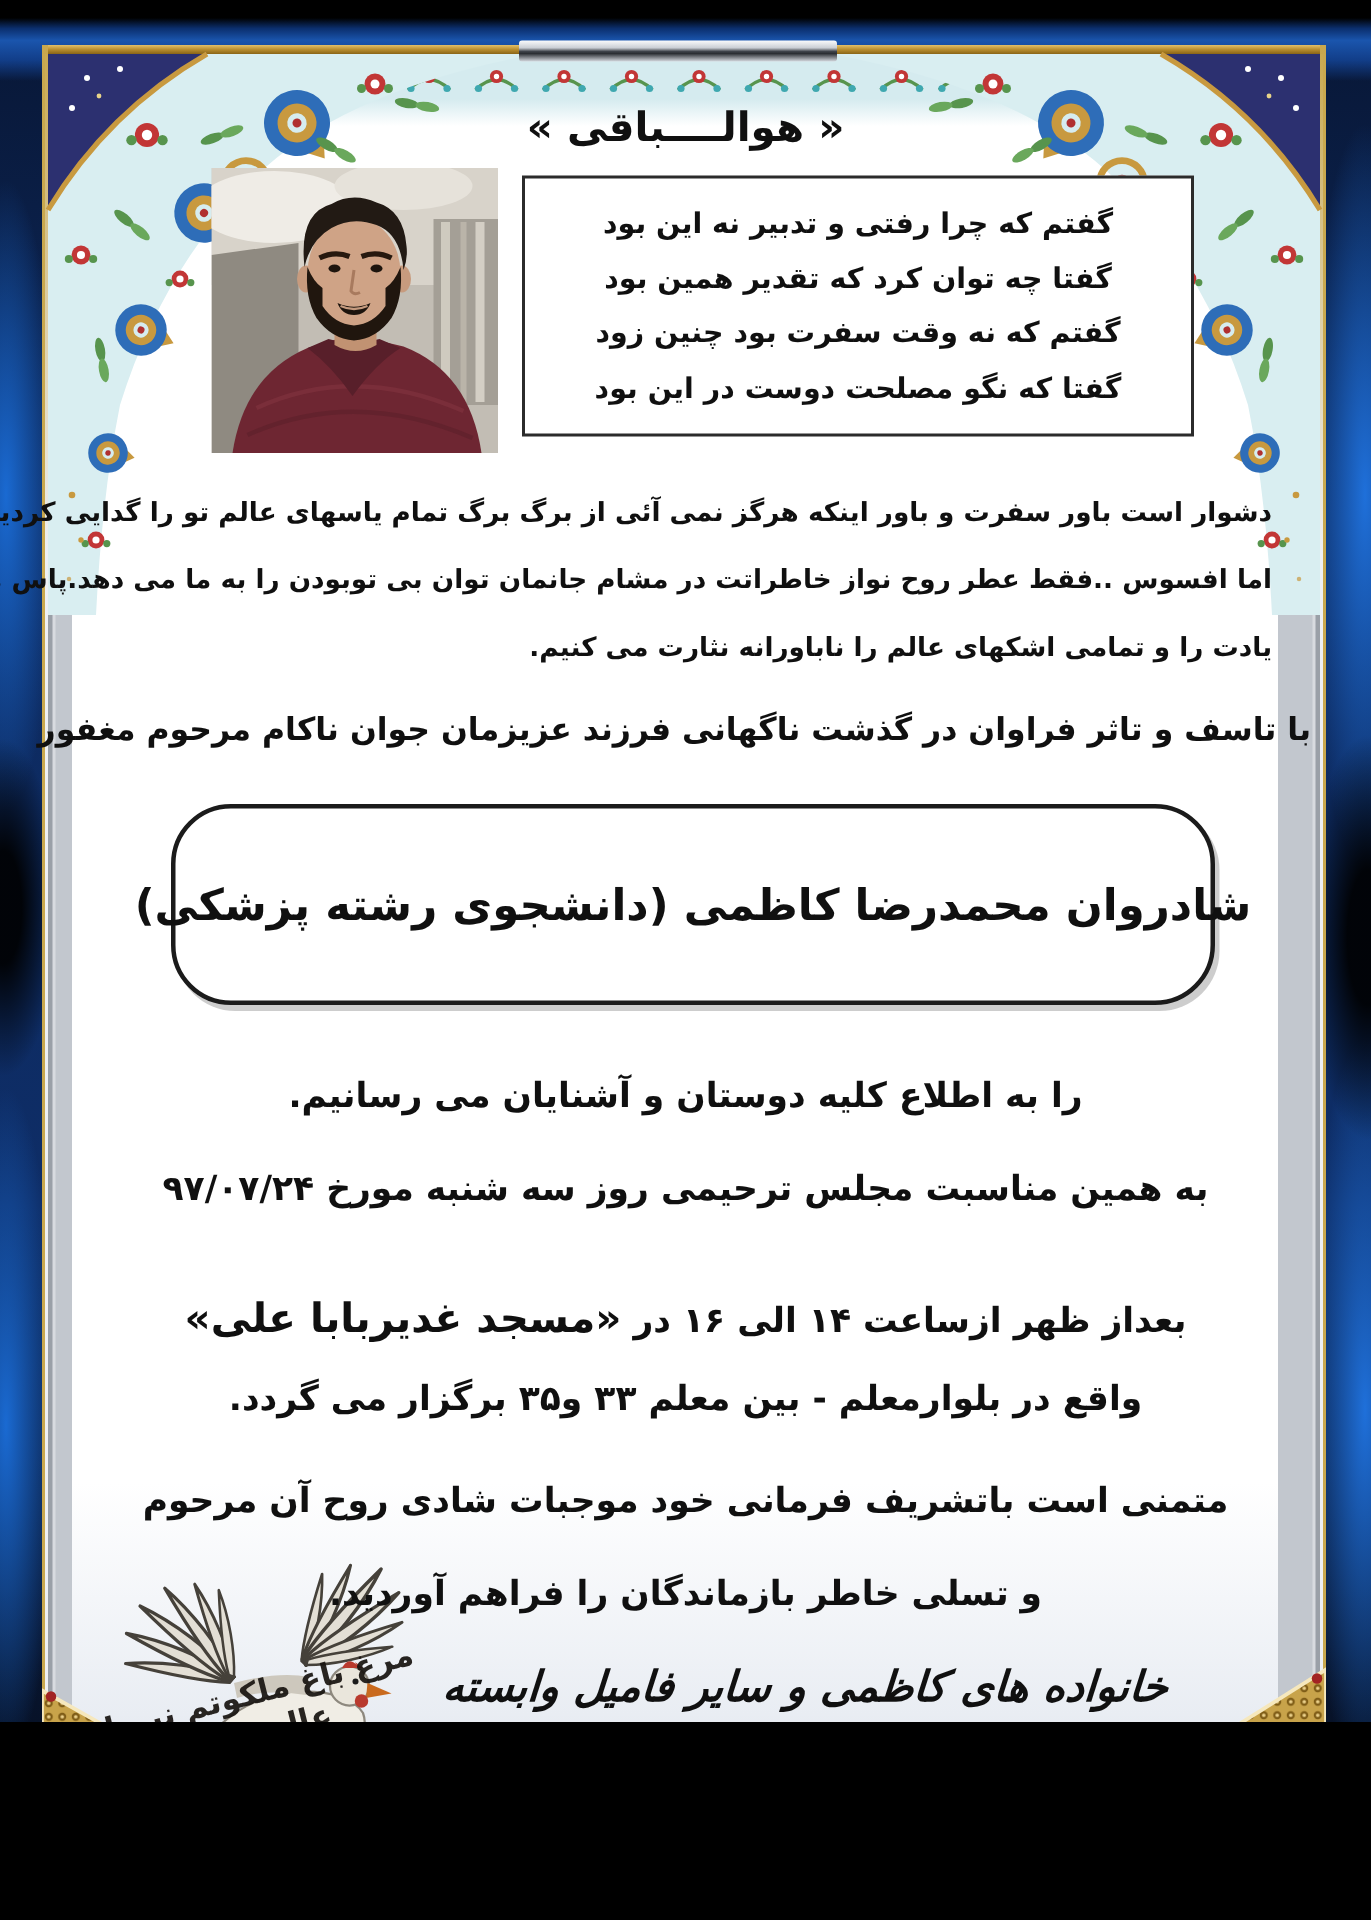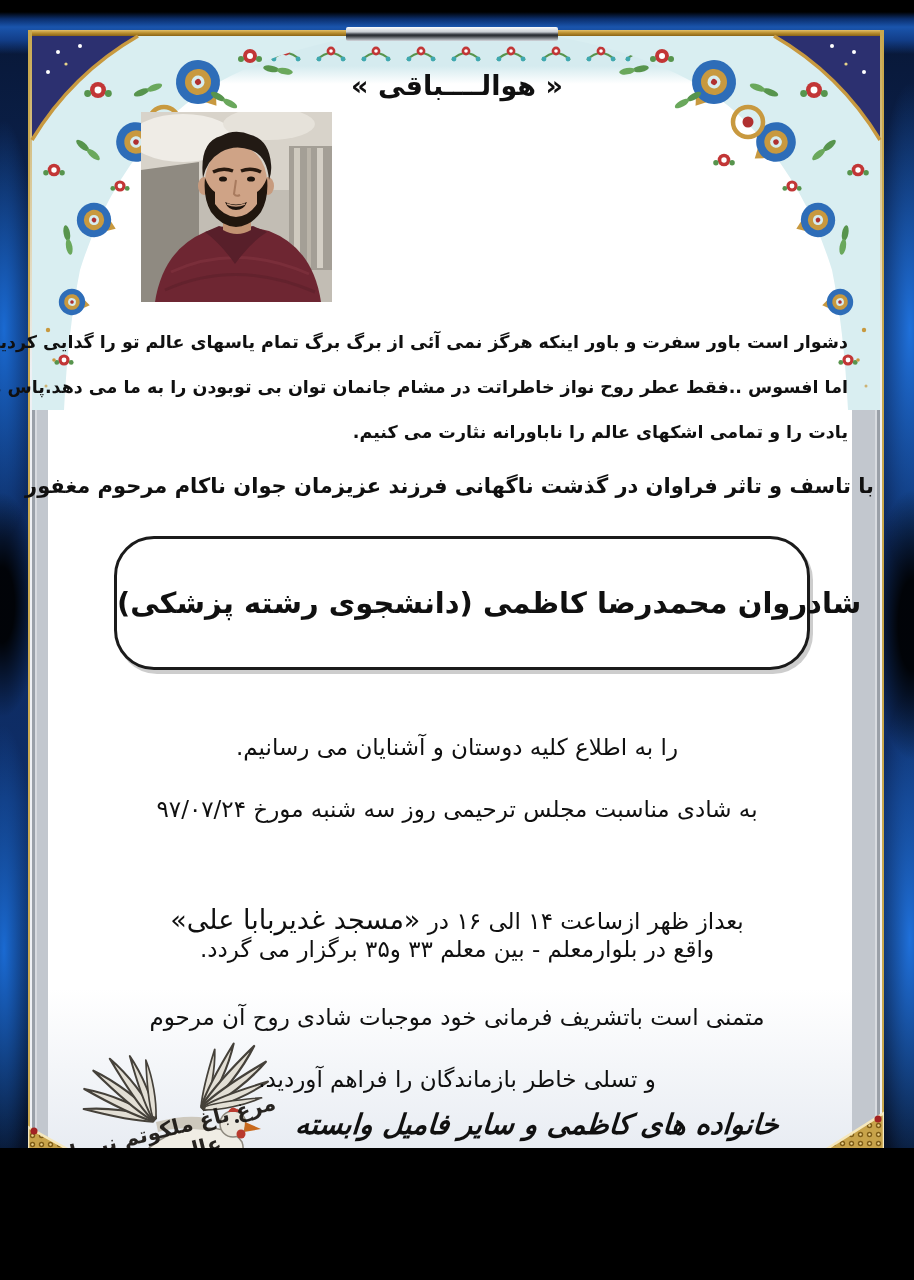--- a/index.html
+++ b/index.html
@@ -42,25 +42,25 @@
   .poem-box{left:348px;top:117px;width:448px;height:174px;border:2px solid #2b2b2b;background:#fff;
             display:flex;flex-direction:column;justify-content:space-evenly;align-items:center;
             padding:4px 10px;box-sizing:border-box;z-index:8;}
   .poem-line{font-size:19px;font-weight:bold;white-space:nowrap;}
   .paragraph{left:64px;right:66px;top:320px;text-align:right;z-index:8;}
   .para-line{font-size:17.5px;font-weight:bold;line-height:45px;white-space:nowrap;}
   .intro-line{left:40px;right:40px;top:474px;text-align:left;font-size:21px;font-weight:bold;
               white-space:nowrap;z-index:8;}
   .name-box{left:114px;top:536px;width:690px;height:128px;border:3px solid #1b1b1b;border-radius:40px;
             background:#fff;box-shadow:3px 4px 0 rgba(130,130,130,.4);display:flex;align-items:center;
-            z-index:8;}
+            justify-content:center;z-index:8;}
   .name-text{font-size:29px;font-weight:bold;white-space:nowrap;}
-  .announce{left:30px;right:30px;text-align:center;font-size:23px;font-weight:normal;
-            white-space:nowrap;z-index:8;margin-top:16px;}
-  .a1{top:718px;} .a2{top:780px;} .a3{top:888px;} .a4{top:920px;} .a5{top:988px;} .a6{top:1050px;}
+  .announce{left:30px;right:30px;text-align:center;font-size:23px;font-weight:bold;
+            white-space:nowrap;z-index:8;}
+  .a1{top:718px;} .a2{top:780px;} .a3{top:864px;} .a4{top:920px;} .a5{top:988px;} .a6{top:1050px;}
   .mosque{font-size:27px;}
   .signature{left:270px;right:110px;top:1108px;text-align:center;font-size:28px;font-style:italic;
              font-weight:bold;transform:skewX(-4deg);z-index:8;}
   .bird{left:36px;top:1018px;width:292px;height:212px;z-index:6;}
   .bird-motto{left:50px;top:1116px;width:240px;transform:rotate(-14deg);font-size:21px;font-weight:bold;
               text-align:center;color:#171310;opacity:.92;z-index:7;line-height:26px;}
   .tiny-mark{left:736px;top:1220px;font-size:10px;color:#5a6270;opacity:.8;font-weight:normal;
              font-style:italic;letter-spacing:.5px;z-index:8;}
   .site-mark{left:5px;top:1250px;font-size:14px;font-style:italic;font-weight:bold;
              background:rgba(5,4,2,.6);padding:1px 4px;z-index:9;}
@@ -218,36 +218,42 @@
     <path d="M72,60 Q82,55 92,59" stroke="#27190f" stroke-width="3.5" fill="none"></path>
     <path d="M100,59 Q110,55 120,60" stroke="#27190f" stroke-width="3.5" fill="none"></path>
     <ellipse cx="82" cy="67" rx="4" ry="2.6" fill="#1d140d"></ellipse>
       <ellipse cx="110" cy="67" rx="4" ry="2.6" fill="#1d140d"></ellipse>
     <path d="M95,68 L93,82 Q95,85 99,83" stroke="#a87a5e" stroke-width="2" fill="none"></path>
     <path d="M64,66 Q62,86 70,100 Q80,114 95,115 Q110,114 120,100 Q128,86 126,66 Q122,76 116,80 L116,92 Q108,104 95,105 Q82,104 74,92 L74,80 Q68,76 64,66 Z" fill="#20160e"></path>
     <path d="M84,90 Q95,95 106,90 Q103,98 95,98 Q87,98 84,90 Z" fill="#1c130c"></path>
     <path d="M86,92 Q95,96 104,92" stroke="#c49a7e" stroke-width="1.6" fill="none"></path>
   </svg>
 
+  <div class="poem-box fa abs">
+    <div class="poem-line">گفتم که چرا رفتی و تدبیر نه این بود</div>
+    <div class="poem-line">گفتا چه توان کرد که تقدیر همین بود</div>
+    <div class="poem-line">گفتم که نه وقت سفرت بود چنین زود</div>
+    <div class="poem-line">گفتا که نگو مصلحت دوست در این بود</div>
+  </div>
 
   <div class="paragraph fa abs">
     <div class="para-line">دشوار است باور سفرت و باور اینکه هرگز نمی آئی از برگ برگ تمام یاسهای عالم تو را گدایی کردیم ،</div>
     <div class="para-line">اما افسوس ..فقط عطر روح نواز خاطراتت در مشام جانمان توان بی توبودن را به ما می دهد.پاس می داریم</div>
     <div class="para-line">یادت را و تمامی اشکهای عالم را ناباورانه نثارت می کنیم.</div>
   </div>
 
   <div class="intro-line fa abs">با تاسف و تاثر فراوان در گذشت ناگهانی فرزند عزیزمان جوان ناکام مرحوم مغفور</div>
 
   <div class="name-box abs">
     <div class="name-text fa">شادروان محمدرضا کاظمی (دانشجوی رشته پزشکی)</div>
   </div>
 
   <div class="announce a1 fa abs">را به اطلاع کلیه دوستان و آشنایان می رسانیم.</div>
   <div class="announce a2 fa abs">
-    <span>به شادی مناسبت مجلس ترحیمی روز سه شنبه مورخ</span>
+    <span>به همین مناسبت مجلس ترحیمی روز سه شنبه مورخ</span>
     <span>۹۷/۰۷/۲۴</span>
   </div>
   <div class="announce a3 fa abs">
     <span>بعداز ظهر ازساعت ۱۴ الی ۱۶ در</span>
     <span class="mosque">«مسجد غدیربابا علی»</span>
   </div>
   <div class="announce a4 fa abs">واقع در بلوارمعلم - بین معلم ۳۳ و۳۵ برگزار می گردد.</div>
   <div class="announce a6 fa abs">و تسلی خاطر بازماندگان را فراهم آوردید.</div>
   <div class="announce a5 fa abs">متمنی است باتشریف فرمانی خود موجبات شادی روح آن مرحوم</div>
 

